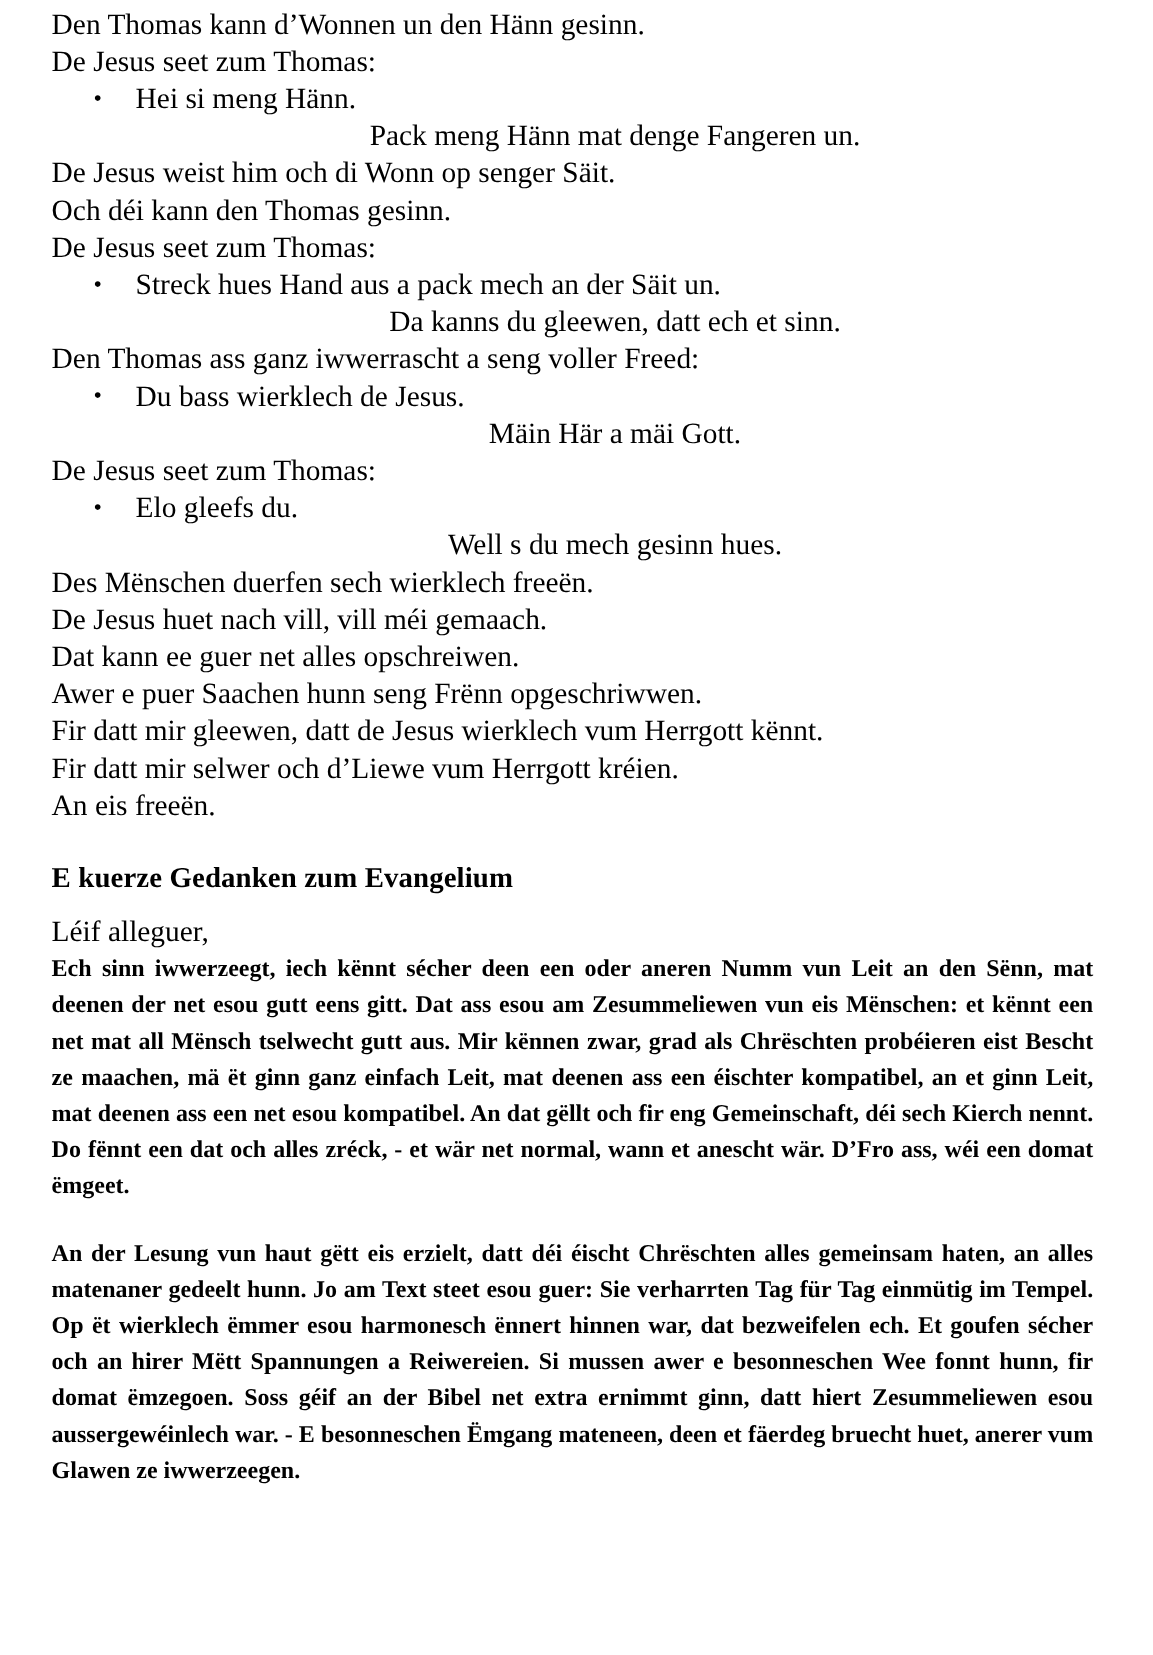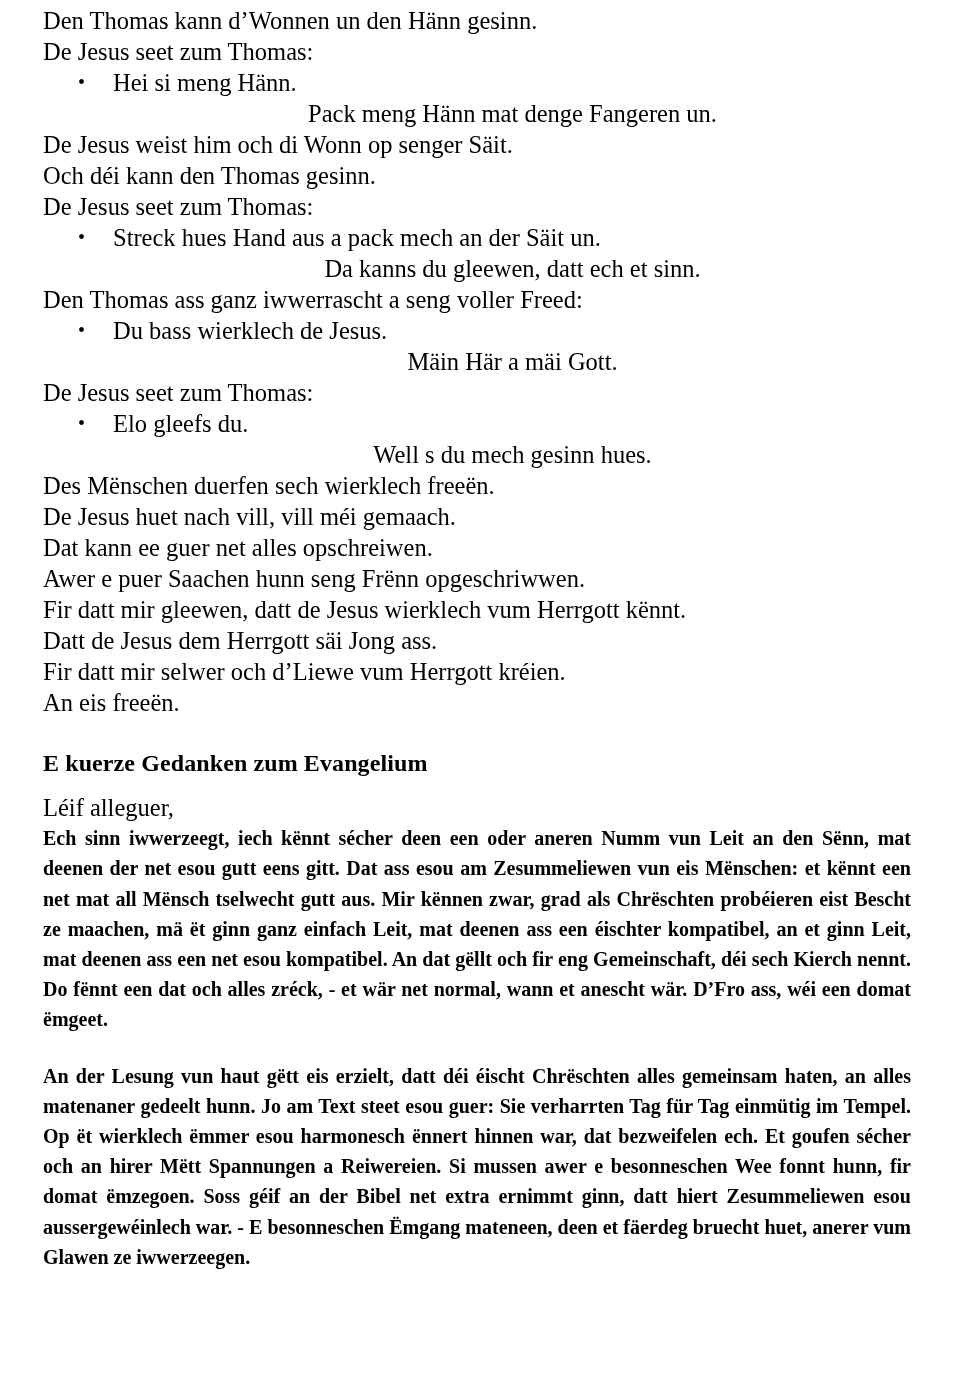--- a/index.html
+++ b/index.html
@@ -150,21 +150,20 @@
         <span class="bullet-dot">•</span>
         <span class="bullet-text">Elo gleefs du.</span>
       </p>
       <p class="sub-line">Well s du mech gesinn hues.</p>
 
       <p class="verse-line">Des Mënschen duerfen sech wierklech freeën.</p>
       <p class="verse-line">De Jesus huet nach vill, vill méi gemaach.</p>
       <p class="verse-line">Dat kann ee guer net alles opschreiwen.</p>
       <p class="verse-line">Awer e puer Saachen hunn seng Frënn opgeschriwwen.</p>
       <p class="verse-line">Fir datt mir gleewen, datt de Jesus wierklech vum Herrgott kënnt.</p>
-      <p class="verse-line">Datt de Jesus dem Herrgott säi Jong ass.</p>
       <p class="verse-line">Fir datt mir selwer och d’Liewe vum Herrgott kréien.</p>
       <p class="verse-line">An eis freeën.</p>
     </div>
 
     <div class="spacer-lg"></div>
 
     <h2 class="section-heading">E kuerze Gedanken zum Evangelium</h2>
 
     <div class="spacer-sm"></div>
 

